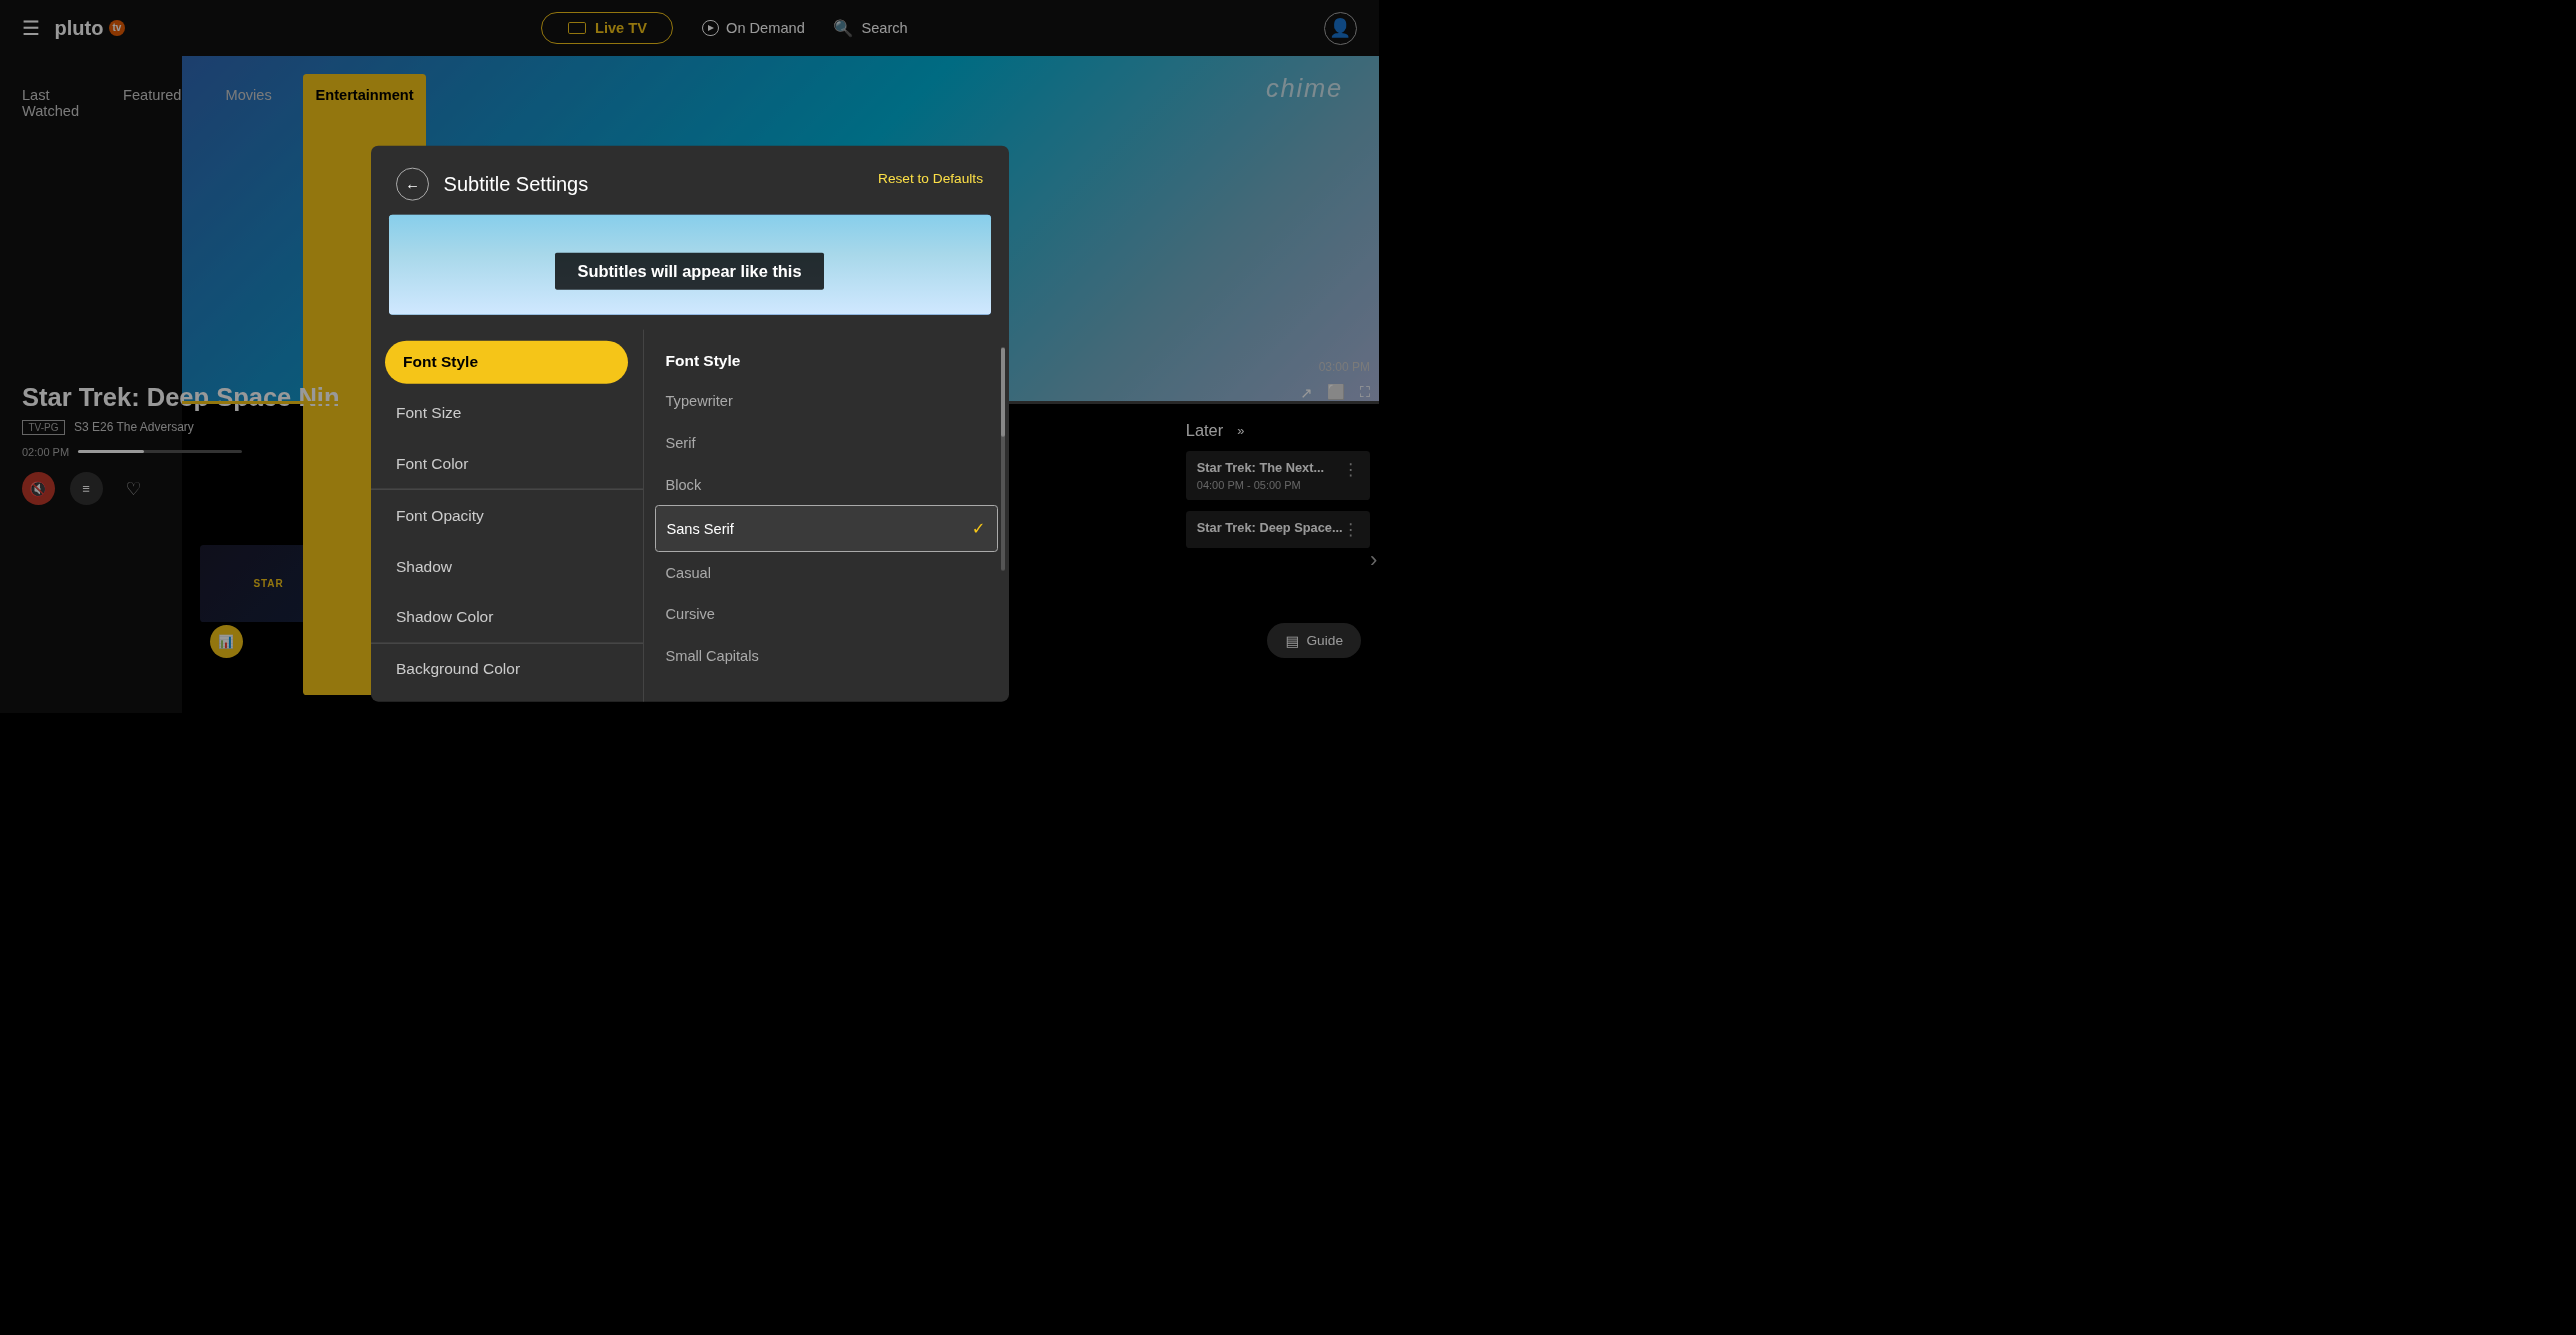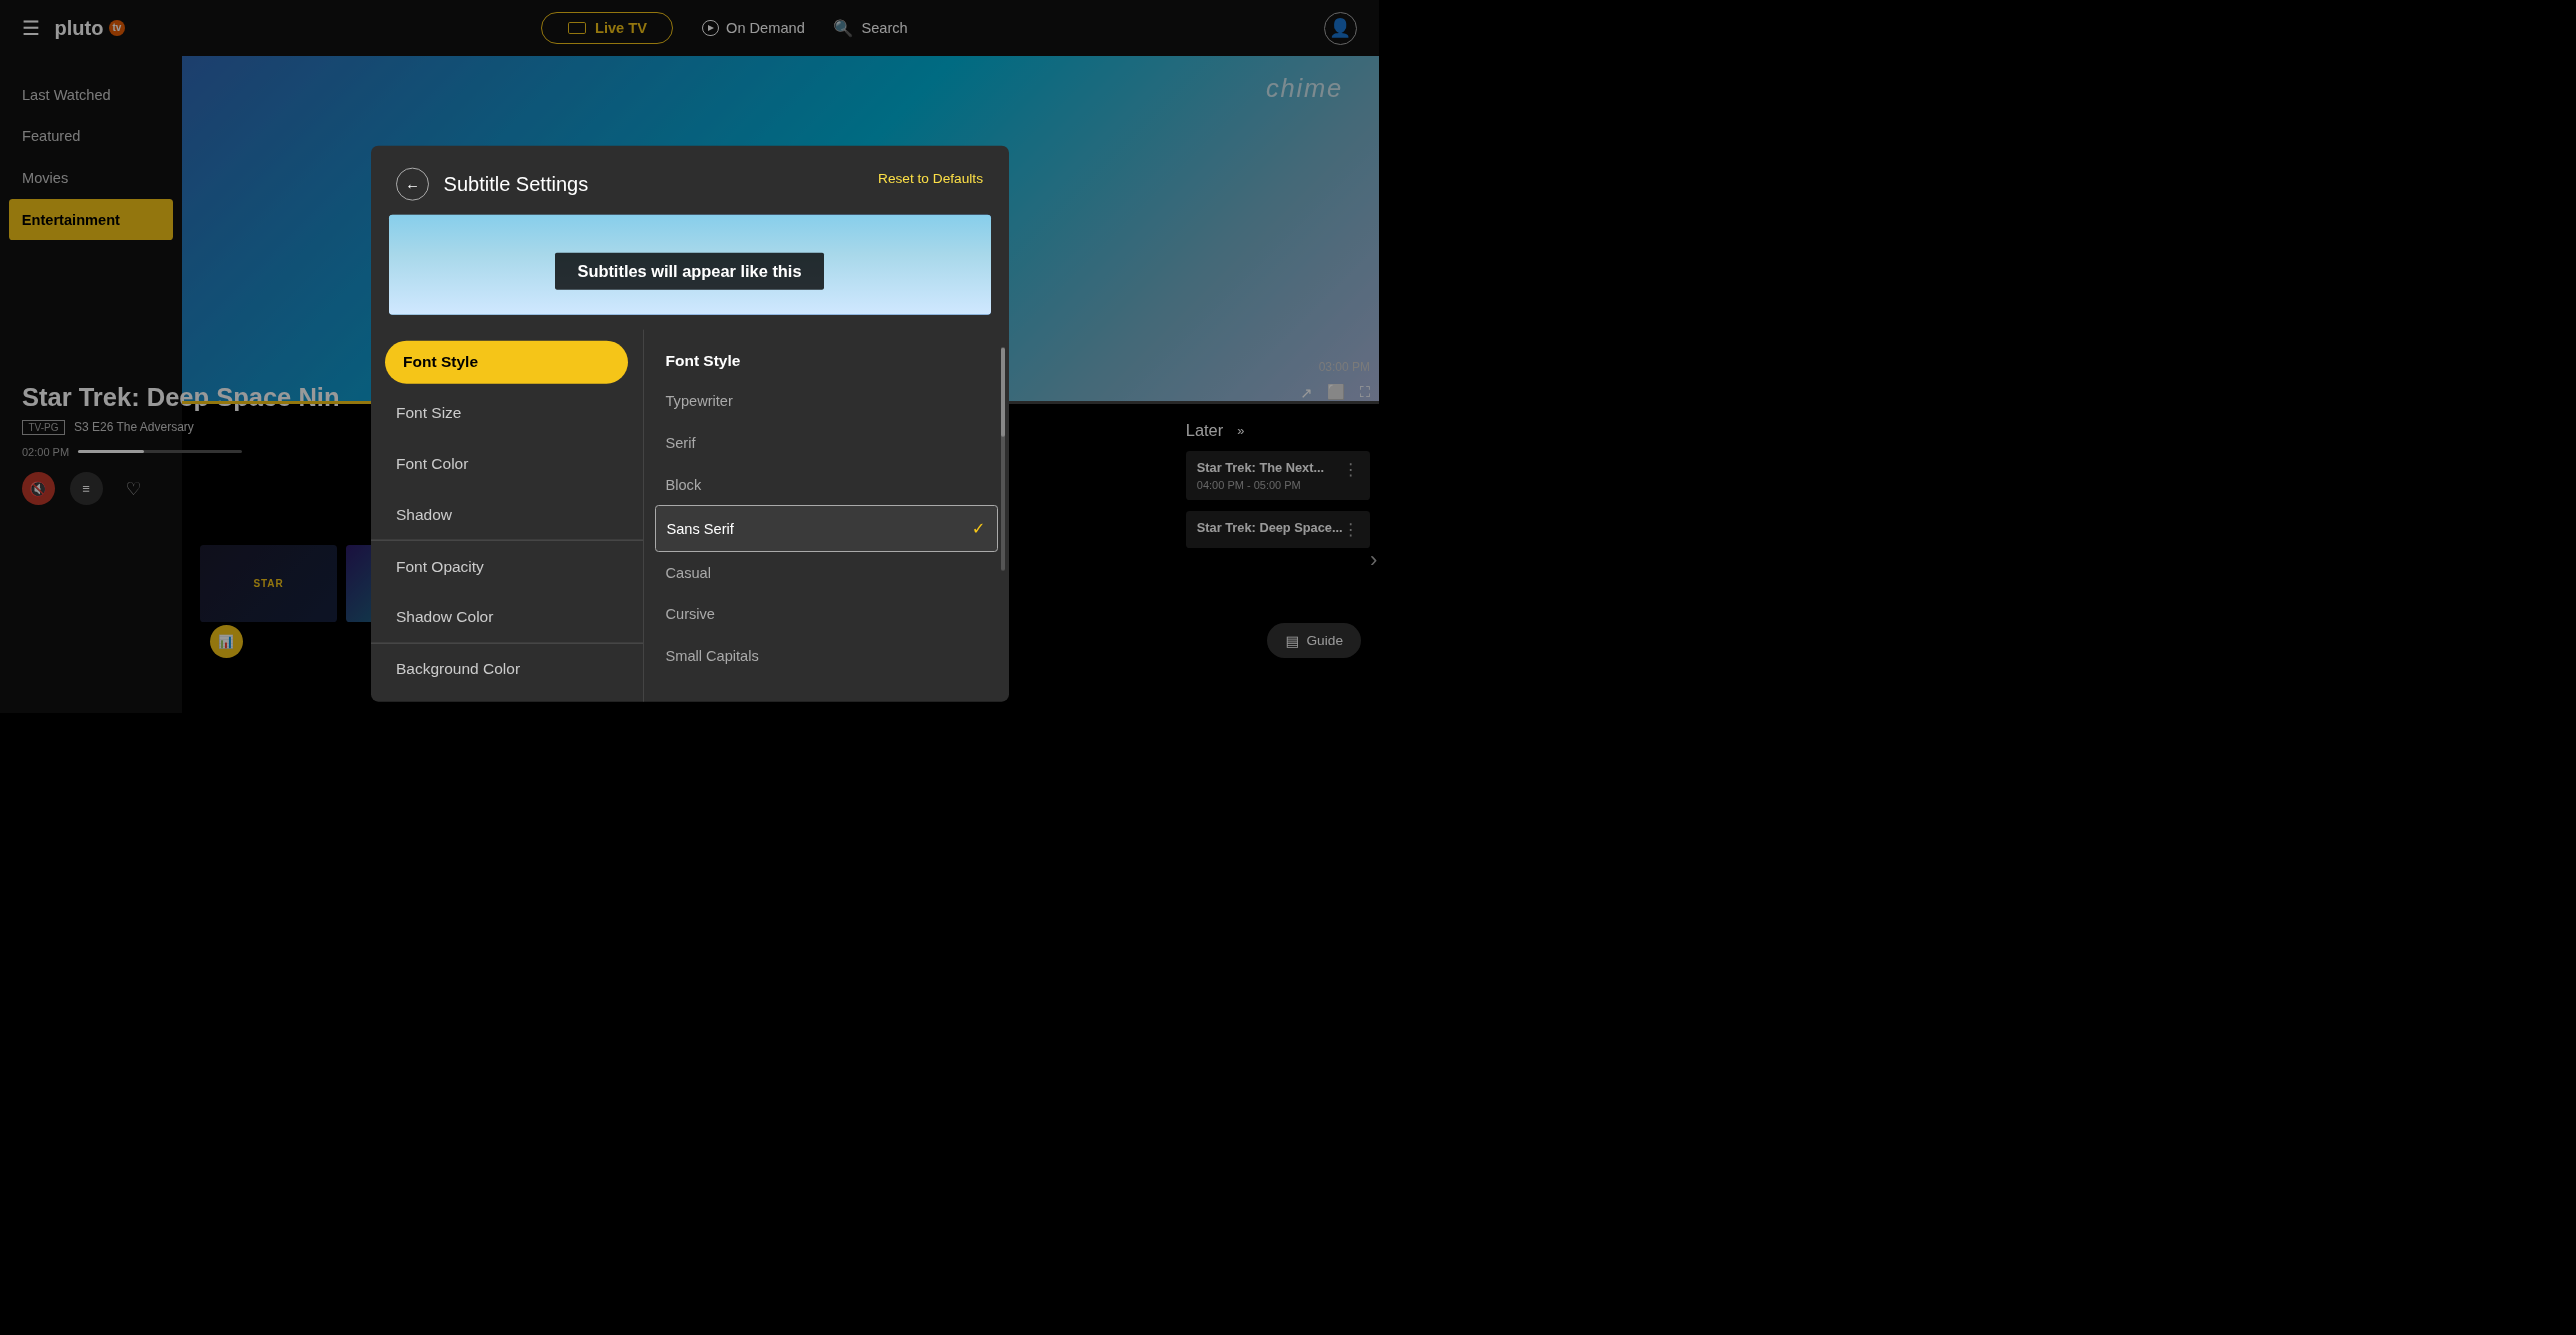--- a/index.html
+++ b/index.html
@@ -167,21 +167,21 @@
 
     
     .sidebar {
       position: absolute;
       top: 56px;
       left: 0;
       width: 182px;
       bottom: 0;
       background: #111;
       display: flex;
-      flex-direction: column;
+      flex-direction: row;
       padding: 18px 0;
       z-index: 5;
     }
     .sidebar-item {
       padding: 12.8px 22px;
       font-size: 14.6px;
       color: #ccc;
       cursor: pointer;
     }
     .sidebar-item.active {
@@ -687,22 +687,22 @@
       <span class="subtitle-text">Subtitles will appear like this</span>
     </div>
   </div>
 
   <div class="modal-body">
 
     <div class="left-menu">
       <div class="left-menu-item active">Font Style</div>
       <div class="left-menu-item">Font Size</div>
       <div class="left-menu-item">Font Color</div>
+      <div class="left-menu-item has-border-top">Font Opacity</div>
       <div class="left-menu-item">Shadow</div>
-      <div class="left-menu-item has-border-top">Font Opacity</div>
       <div class="left-menu-item">Shadow Color</div>
       <div class="left-menu-item has-border-top">Background Color</div>
     </div>
 
     <div class="right-panel">
       <div class="right-panel-inner">
         <div class="right-panel-title">Font Style</div>
 
         <div class="font-option">
           <span>Typewriter</span>

